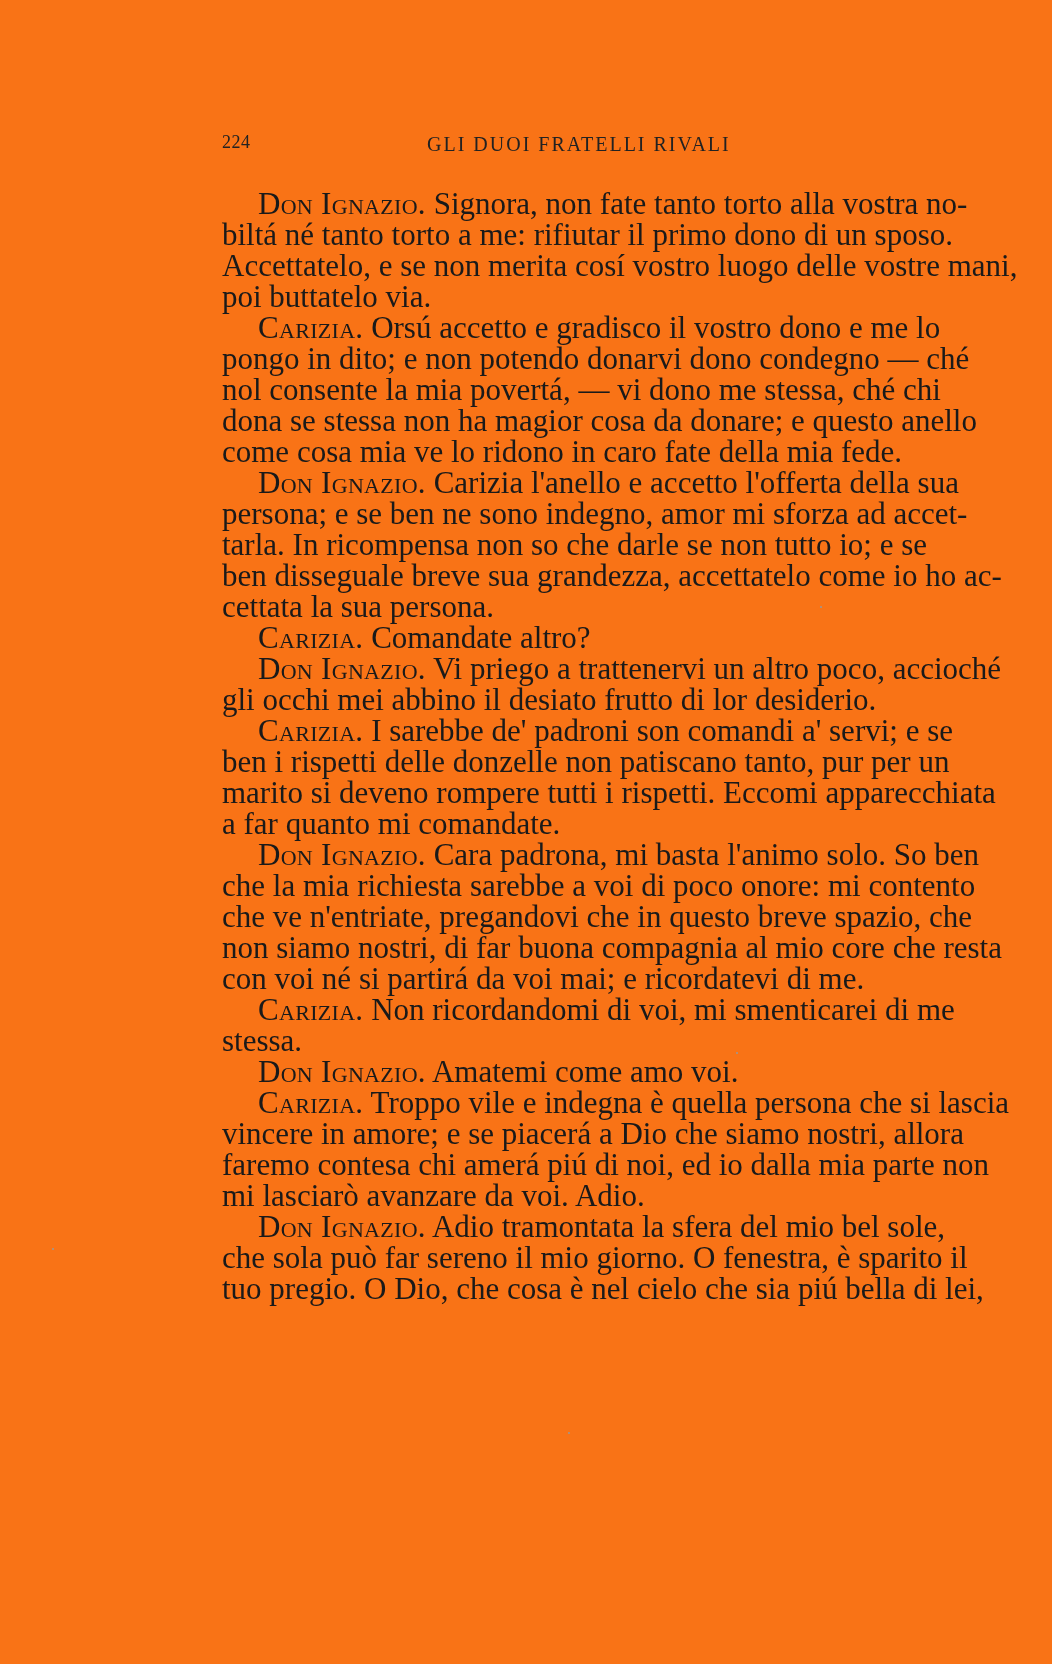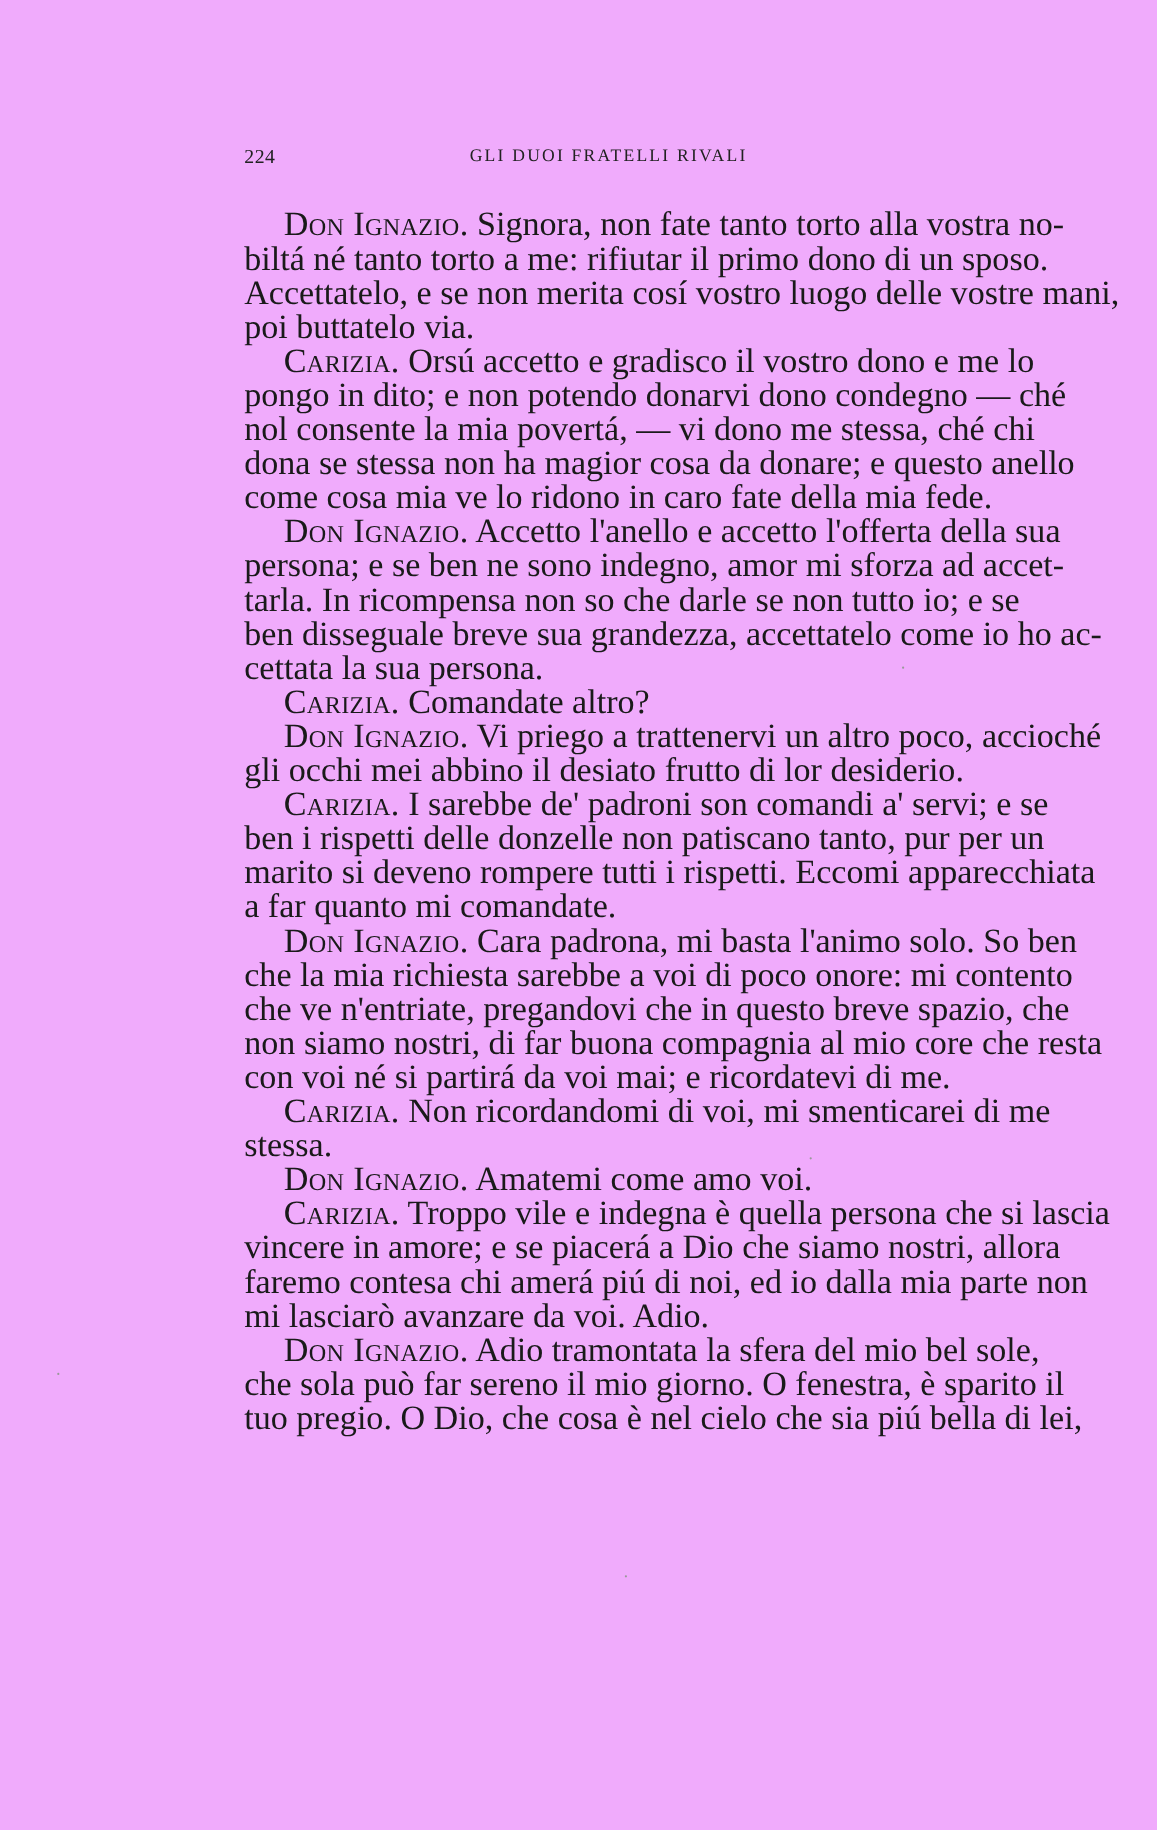--- a/index.html
+++ b/index.html
@@ -13,21 +13,21 @@
       position: relative;
       overflow: hidden;
       font-family: "Liberation Serif", "DejaVu Serif", serif;
       color: #1a1a1a;
     }
     .page {
       position: absolute;
       left: 0; top: 0;
       width: 1052px;
       height: 1664px;
-      background: #f0abfc;
+      background: #f97316;
     }
     .running-head {
       position: absolute;
       top: 132px;
       left: 222px;
       width: 692px;
       height: 24px;
       font-size: 17px;
       letter-spacing: 1.5px;
       color: #222;
@@ -36,21 +36,21 @@
       position: absolute;
       left: 0;
       top: 0;
       font-size: 18px;
       letter-spacing: 0.5px;
     }
     .running-title {
       position: absolute;
       left: 205px;
       top: 1px;
-      font-size: 16px;
+      font-size: 20px;
       letter-spacing: 2px;
     }
     .text-block {
       position: absolute;
       left: 222px;
       top: 188px;
       width: 692px;
     }
     .line {
       position: absolute;
@@ -96,21 +96,21 @@
 
     <div class="line indent" style="top:0px"><span class="speaker">Don Ignazio.</span><span> Signora, non fate tanto torto alla vostra no-</span></div>
     <div class="line" style="top:31px"><span class="speaker"></span><span>biltá né tanto torto a me: rifiutar il primo dono di un sposo.</span></div>
     <div class="line" style="top:62px"><span class="speaker"></span><span>Accettatelo, e se non merita cosí vostro luogo delle vostre mani,</span></div>
     <div class="line last" style="top:93px"><span class="speaker"></span><span>poi buttatelo via.</span></div>
     <div class="line indent" style="top:124px"><span class="speaker">Carizia.</span><span> Orsú accetto e gradisco il vostro dono e me lo</span></div>
     <div class="line" style="top:155px"><span class="speaker"></span><span>pongo in dito; e non potendo donarvi dono condegno — ché</span></div>
     <div class="line" style="top:186px"><span class="speaker"></span><span>nol consente la mia povertá, — vi dono me stessa, ché chi</span></div>
     <div class="line" style="top:217px"><span class="speaker"></span><span>dona se stessa non ha magior cosa da donare; e questo anello</span></div>
     <div class="line last" style="top:248px"><span class="speaker"></span><span>come cosa mia ve lo ridono in caro fate della mia fede.</span></div>
-    <div class="line indent" style="top:279px"><span class="speaker">Don Ignazio.</span><span> Accetto l'anello e accetto l'offerta della sua</span></div>
+    <div class="line indent" style="top:279px"><span class="speaker">Don Ignazio.</span><span> Carizia l'anello e accetto l'offerta della sua</span></div>
     <div class="line" style="top:310px"><span class="speaker"></span><span>persona; e se ben ne sono indegno, amor mi sforza ad accet-</span></div>
     <div class="line" style="top:341px"><span class="speaker"></span><span>tarla. In ricompensa non so che darle se non tutto io; e se</span></div>
     <div class="line" style="top:372px"><span class="speaker"></span><span>ben disseguale breve sua grandezza, accettatelo come io ho ac-</span></div>
     <div class="line last" style="top:403px"><span class="speaker"></span><span>cettata la sua persona.</span></div>
     <div class="line indent last" style="top:434px"><span class="speaker">Carizia.</span><span> Comandate altro?</span></div>
     <div class="line indent" style="top:465px"><span class="speaker">Don Ignazio.</span><span> Vi priego a trattenervi un altro poco, accioché</span></div>
     <div class="line last" style="top:496px"><span class="speaker"></span><span>gli occhi mei abbino il desiato frutto di lor desiderio.</span></div>
     <div class="line indent" style="top:527px"><span class="speaker">Carizia.</span><span> I sarebbe de' padroni son comandi a' servi; e se</span></div>
     <div class="line" style="top:558px"><span class="speaker"></span><span>ben i rispetti delle donzelle non patiscano tanto, pur per un</span></div>
     <div class="line" style="top:589px"><span class="speaker"></span><span>marito si deveno rompere tutti i rispetti. Eccomi apparecchiata</span></div>

